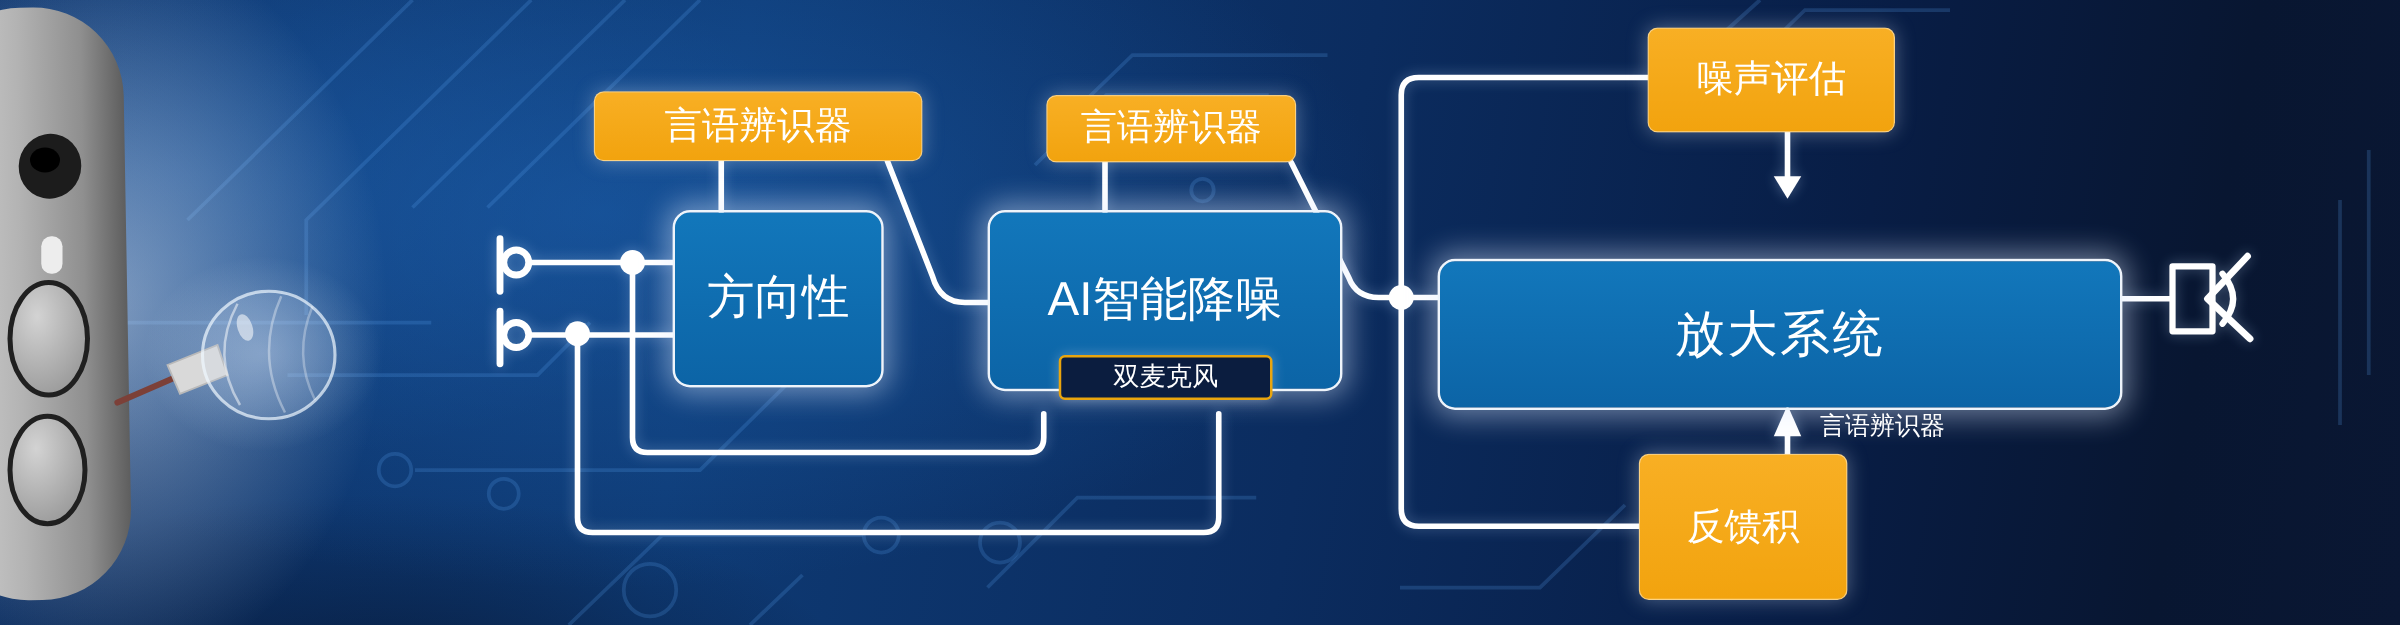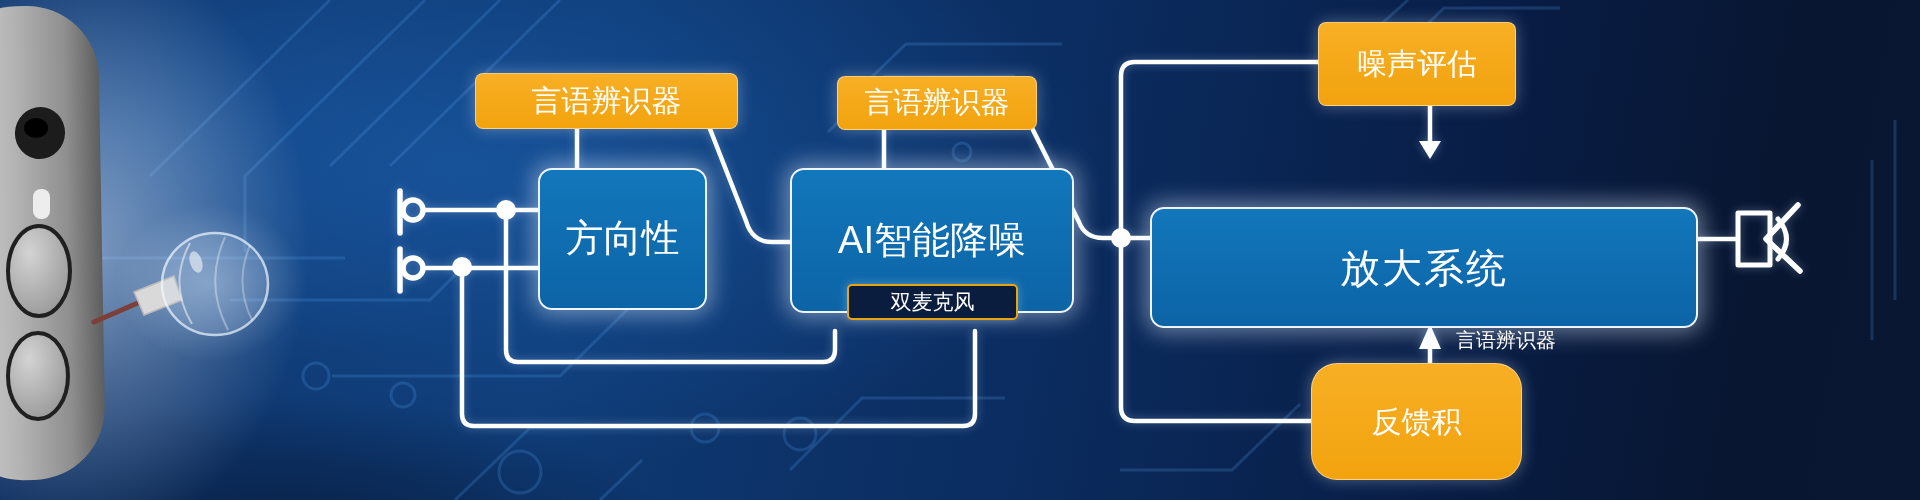--- a/index.html
+++ b/index.html
@@ -182,21 +182,21 @@
   </div>
 
   <div class="box orange" style="left:1318px;top:22px;width:198px;height:84px;font-size:30px;">
     <span>噪声评估</span>
   </div>
 
   <div class="box blue" style="left:1150px;top:168px;width:548px;height:121px;font-size:40px;letter-spacing:2px;margin-top:39px;">
     <span>放大系统</span>
   </div>
 
-  <div class="box orange col" style="left:1311px;top:363px;width:211px;height:117px;font-size:30px;line-height:43px;border-radius:26px;">
+  <div class="box orange col" style="left:1311px;top:363px;width:167px;height:117px;font-size:30px;line-height:43px;">
     <span>反馈积</span>
   </div>
 
   <div class="note" style="left:1456px;top:327px;font-size:20px;">
     <span>言语辨识器</span>
   </div>
 
 </div>
 
 </body></html>

